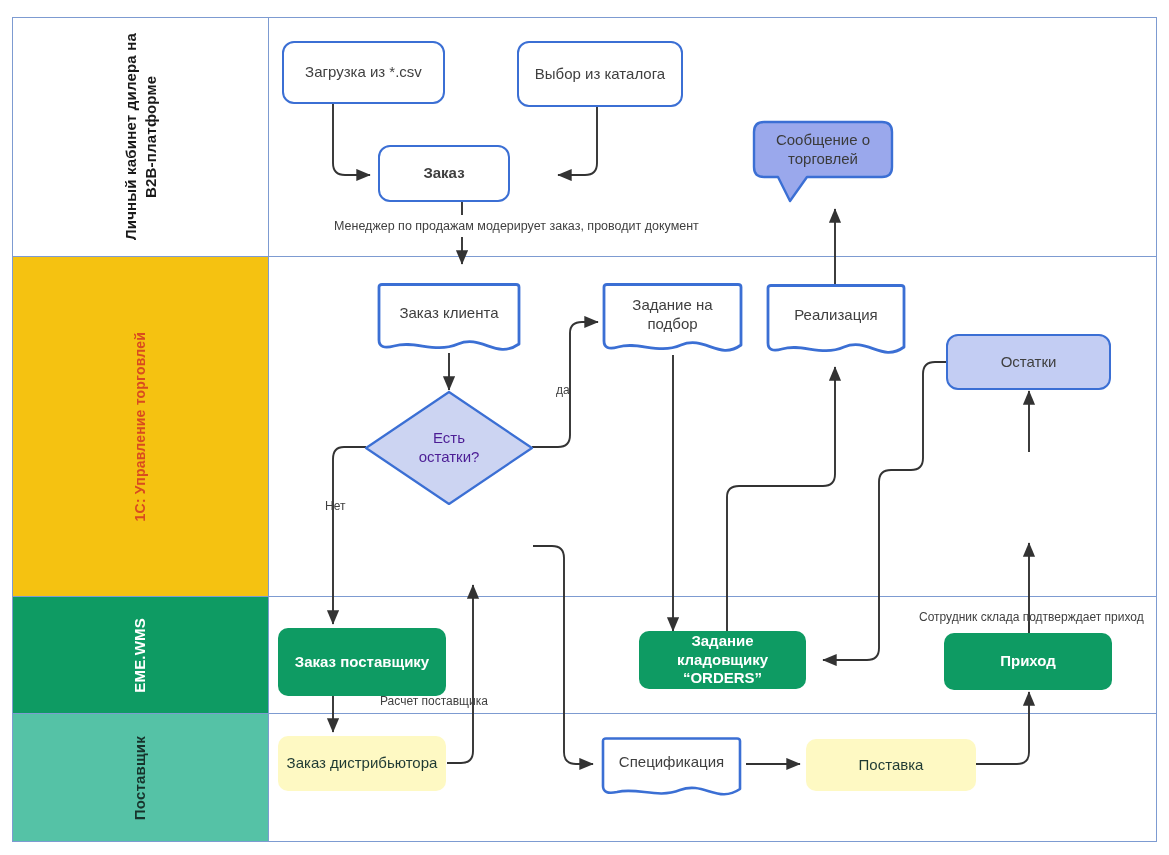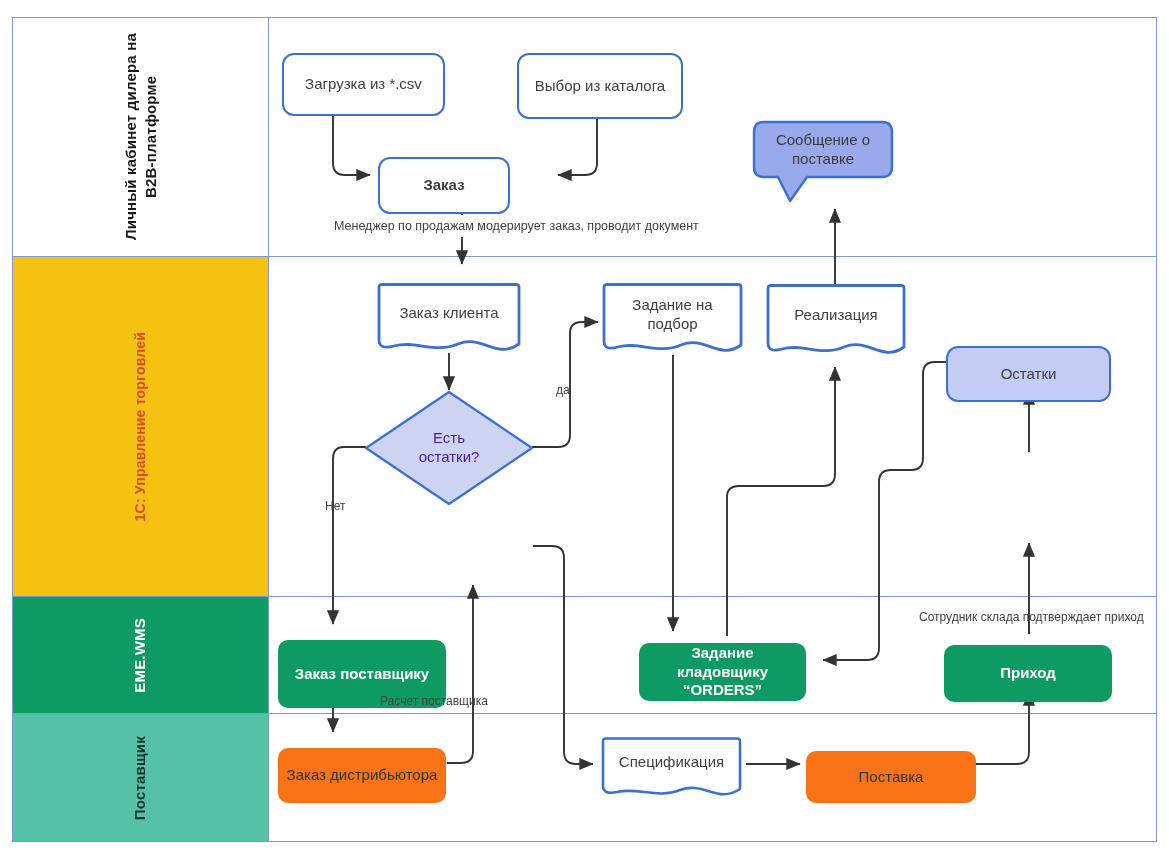--- a/index.html
+++ b/index.html
@@ -23,34 +23,34 @@
     display:flex;align-items:center;justify-content:center;
   }
   .lane-head span{
     writing-mode:vertical-rl;transform:rotate(180deg);
     font-weight:bold;text-align:center;line-height:1.3;letter-spacing:.2px;
   }
 
   
   .node{position:absolute;box-sizing:border-box;display:flex;
         align-items:center;justify-content:center;text-align:center;
-        line-height:1.25;margin-top:12px;}
+        line-height:1.25;}
   .node span{display:block;padding:0 6px;}
 
   
   .proc-blue{border:2.5px solid #3B6FD4;border-radius:12px;background:#ffffff;
              color:#3F3F3F;font-size:15px;}
   
   .fill-lblue{border:2px solid #3B6FD4;border-radius:12px;background:#C3CDF3;
               color:#3F3F3F;font-size:15px;}
   
   .fill-green{border:none;border-radius:10px;background:#0E9B63;color:#ffffff;
               font-weight:bold;font-size:15px;}
   
-  .fill-teal{border:none;border-radius:10px;background:#f97316;color:#1F3A33;
+  .fill-teal{border:none;border-radius:10px;background:#fef9c3;color:#1F3A33;
              font-size:15px;text-align:center;}
 
   
   .doc{position:absolute;}
   .doc svg{position:absolute;left:0;top:0;}
   .doc .lbl{position:absolute;left:0;top:0;width:100%;
             display:flex;align-items:flex-start;justify-content:center;
             text-align:center;color:#3F3F3F;font-size:15px;line-height:1.25;}
 
   
@@ -199,21 +199,21 @@
     </div>
   </div>
 
   <div class="callout" style="left:751px;top:119px;width:144px;height:84px;">
     <svg width="144" height="84" viewBox="0 0 144 84">
       <path d="M3,13 Q3,3 13,3 L131,3 Q141,3 141,13 L141,48 Q141,58 131,58
                L56,58 L39,82 L27,58 L13,58 Q3,58 3,48 Z" fill="#9AA8EC" stroke="#3B6FD4" stroke-width="2.4" stroke-linejoin="round"></path>
     </svg>
     <div class="lbl" style="height:60px;">
       <span style="white-space:pre-line;">Сообщение о
-поставке</span>
+торговлей</span>
     </div>
   </div>
 
   <div class="diamond" style="left:364px;top:390px;width:170px;height:116px;">
     <svg width="170" height="116" viewBox="0 0 170 116">
       <path d="M85,2 L168,58 L85,114 L2,58 Z" fill="#CCD4F2" stroke="#3B6FD4" stroke-width="2.2" stroke-linejoin="round"></path>
     </svg>
     <div class="lbl">
       <span style="white-space:pre-line;">Есть
 остатки?</span>

